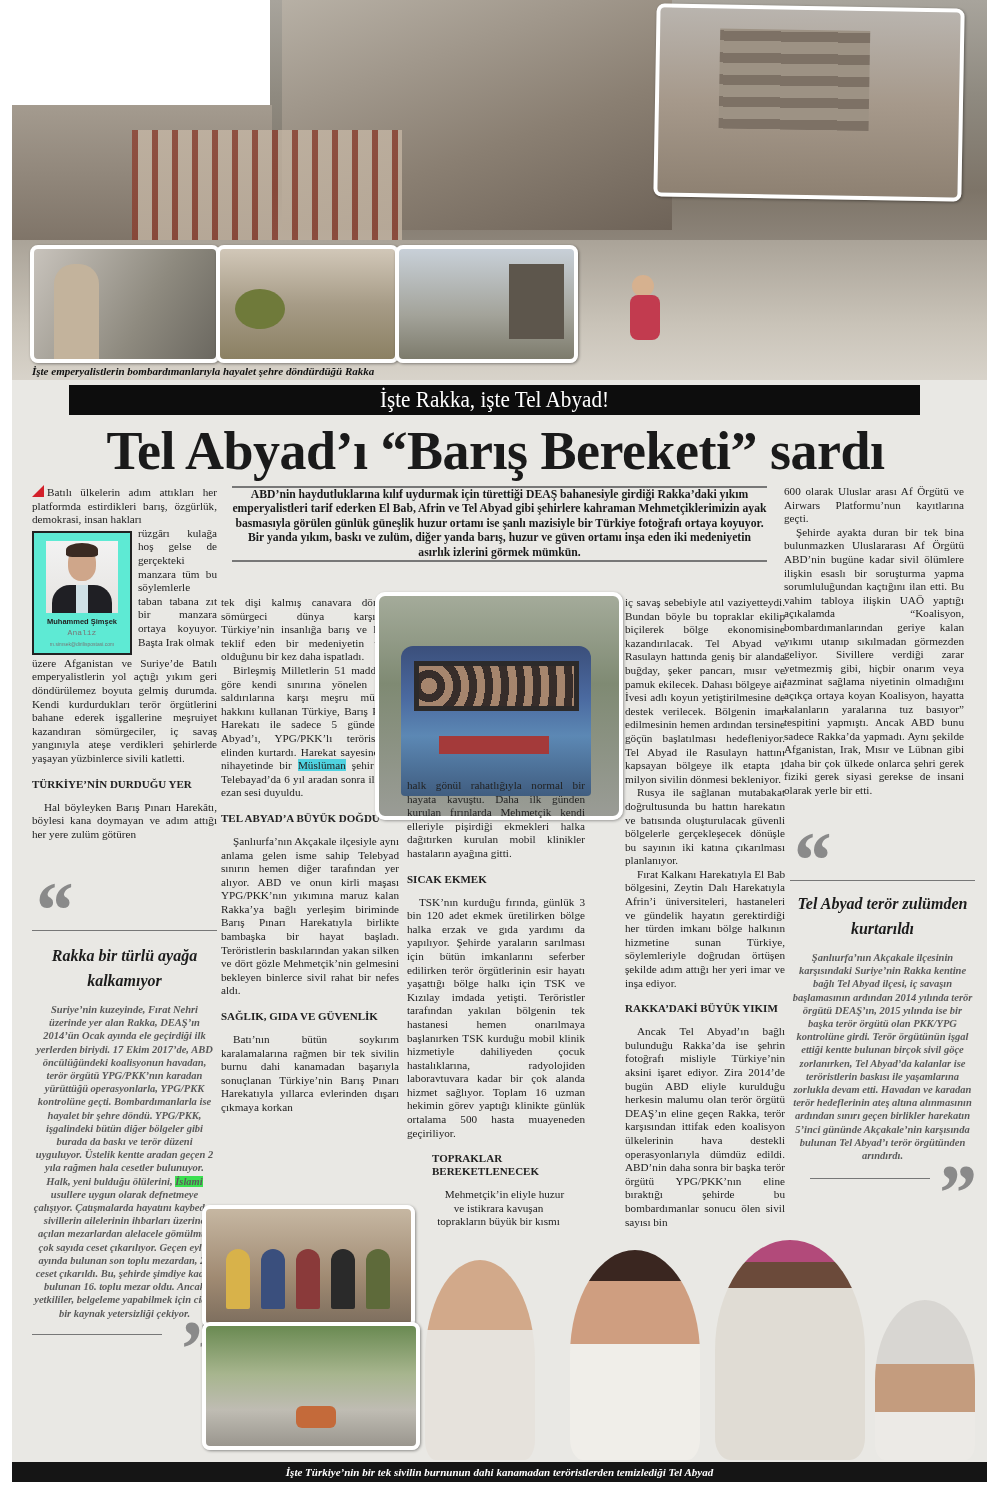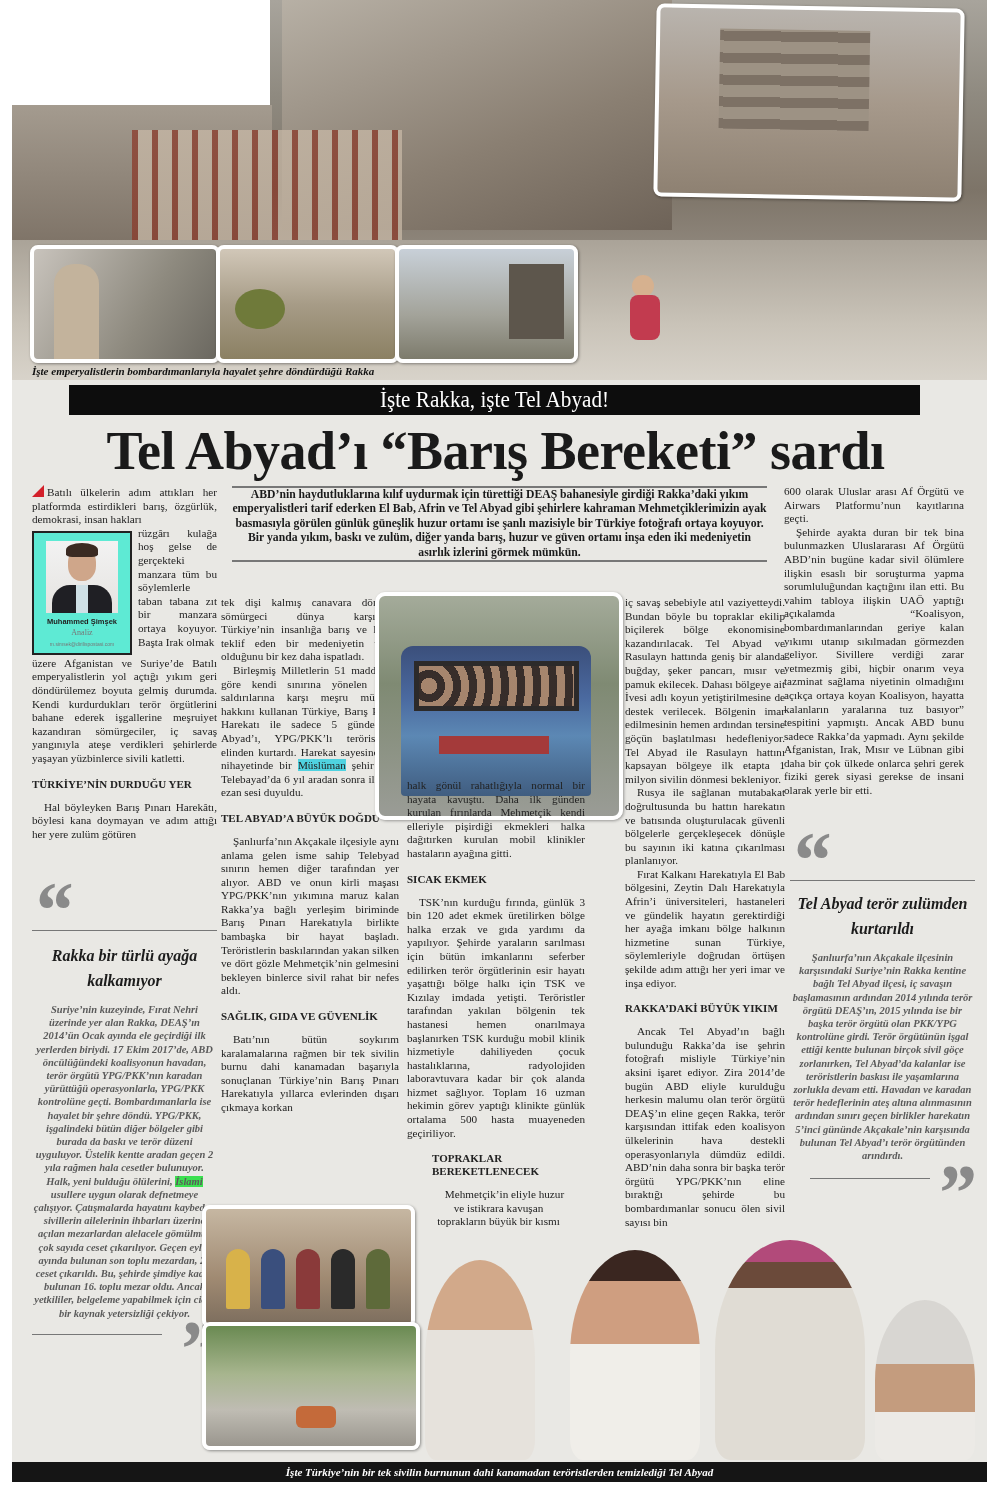--- a/index.html
+++ b/index.html
@@ -37,21 +37,21 @@
   
   .col-left { left:32px; top:485px; width:185px; }
   .red-tri { display:inline-block; width:0; height:0; border-left:12px solid transparent; border-bottom:12px solid #d3202a; vertical-align:-1px; margin-right:3px; }
   .author-box { float:left; width:96px; height:120px; border:2px solid #222; margin:4px 6px 2px 0; background:#5eead4; position:relative; }
   .author-box .avatar { position:absolute; left:12px; top:8px; width:72px; height:72px; background:linear-gradient(180deg,#f2f2f2 0%,#e5e3e0 100%); overflow:hidden; }
   .author-box .avatar .head { position:absolute; left:22px; top:6px; width:28px; height:34px; background:#cfa68a; border-radius:45%; }
   .author-box .avatar .hair { position:absolute; left:20px; top:2px; width:32px; height:14px; background:#3a2a22; border-radius:50% 50% 20% 20%; }
   .author-box .avatar .suit { position:absolute; left:6px; top:44px; width:60px; height:30px; background:#1f1f24; border-radius:18px 18px 0 0; }
   .author-box .avatar .shirt { position:absolute; left:30px; top:44px; width:12px; height:28px; background:#cfe0e6; }
   .author-box .name { position:absolute; left:0; top:82px; width:100%; text-align:center; font-family:"Liberation Sans", sans-serif; font-size:7.5px; font-weight:bold; color:#222; }
-  .author-box .role { position:absolute; left:0; top:93px; width:100%; text-align:center; font-family:Liberation Serif, serif; font-size:8px; color:#777; }
+  .author-box .role { position:absolute; left:0; top:93px; width:100%; text-align:center; font-family:Liberation Mono, monospace; font-size:8px; color:#777; }
   .author-box .email { position:absolute; left:0; top:105px; width:100%; text-align:center; font-family:"Liberation Sans", sans-serif; font-size:5px; color:#777; }
   
   .quote-mark { font-family:"Liberation Serif", serif; font-size:80px; font-weight:bold; color:#8a8a8a; line-height:60px; height:50px; font-style:italic; }
   .quote-rule { border-top:1px solid #777; }
   .pull-title { font-size:16px; font-weight:bold; text-align:center; line-height:25px; color:#1c1c1c;font-style:italic; }
   .pull-body { font-size:10.5px; line-height:13.2px; font-style:italic; text-align:center; color:#5a5a5a; font-weight:bold; }
   .pull-left { position:absolute; left:32px; top:880px; width:185px; }
   .pull-right { position:absolute; left:790px; top:830px; width:185px; }
   
   .deck { position:absolute; left:232px; top:486px; width:535px; border-top:2px solid #777; border-bottom:2px solid #777; padding:0 0; text-align:center; font-weight:bold; font-size:11.7px; line-height:14.4px; color:#1a1a1a; }
@@ -166,21 +166,21 @@
   <p class="noindent">halk gönül rahatlığıyla normal bir hayata kavuştu. Daha ilk günden kurulan fırınlarda Mehmetçik kendi elleriyle pişirdiği ekmekleri halka dağıtırken kurulan mobil klinikler hastaların ayağına gitti.</p>
   <div class="subhead">SICAK EKMEK</div>
   <p>TSK’nın kurduğu fırında, günlük 3 bin 120 adet ekmek üretilirken bölge halka erzak ve gıda yardımı da yapılıyor. Şehirde yaraların sarılması için bütün imkanlarını seferber edilirken terör örgütlerinin esir hayatı yaşattığı bölge halkı için TSK ve Kızılay imdada yetişti. Teröristler tarafından yakılan bölgenin tek hastanesi hemen onarılmaya başlanırken TSK kurduğu mobil klinik hizmetiyle dahiliyeden çocuk hastalıklarına, radyolojiden laboravtuvara kadar bir çok alanda hizmet sağlıyor. Toplam 16 uzman hekimin görev yaptığı klinikte günlük ortalama 500 hasta muayeneden geçiriliyor.</p>
   <div class="subhead" style="padding-left:25px">TOPRAKLAR BEREKETLENECEK</div>
   <p style="padding-left:25px;padding-right:20px;text-align:center">Mehmetçik’in eliyle huzur ve istikrara kavuşan toprakların büyük bir kısmı</p>
 </div>
 
 <div class="col col-4">
   <p class="noindent">iç savaş sebebiyle atıl vaziyetteydi. Bundan böyle bu topraklar ekilip biçilerek bölge ekonomisine kazandırılacak. Tel Abyad ve Rasulayn hattında geniş bir alanda buğday, şeker pancarı, mısır ve pamuk ekilecek. Dahası bölgeye ait İvesi adlı koyun yetiştirilmesine de destek verilecek. Bölgenin imar edilmesinin hemen ardından tersine göçün başlatılması hedefleniyor. Tel Abyad ile Rasulayn hattını kapsayan bölgeye ilk etapta 1 milyon sivilin dönmesi bekleniyor.</p>
   <p>Rusya ile sağlanan mutabakat doğrultusunda bu hattın harekatın ve batısında oluşturulacak güvenli bölgelerle gerçekleşecek dönüşle bu sayının iki katına çıkarılması planlanıyor.</p>
-  <p>Fırat Kalkanı Harekatıyla El Bab bölgesini, Zeytin Dalı Harekatıyla Afrin’i üniversiteleri, hastaneleri ve gündelik hayatın gerektirdiği her ayağa imkanı bölge halkının hizmetine sunan Türkiye, söylemleriyle doğrudan örtüşen şekilde adım attığı her yeri imar ve inşa ediyor.</p>
+  <p>Fırat Kalkanı Harekatıyla El Bab bölgesini, Zeytin Dalı Harekatıyla Afrin’i üniversiteleri, hastaneleri ve gündelik hayatın gerektirdiği her türden imkanı bölge halkının hizmetine sunan Türkiye, söylemleriyle doğrudan örtüşen şekilde adım attığı her yeri imar ve inşa ediyor.</p>
   <div class="subhead">RAKKA’DAKİ BÜYÜK YIKIM</div>
   <p>Ancak Tel Abyad’ın bağlı bulunduğu Rakka’da ise şehrin fotoğrafı misliyle Türkiye’nin aksini işaret ediyor. Zira 2014’de bugün ABD eliyle kurulduğu herkesin malumu olan terör örgütü DEAŞ’ın eline geçen Rakka, terör karşısından ittifak eden koalisyon ülkelerinin hava destekli operasyonlarıyla dümdüz edildi. ABD’nin daha sonra bir başka terör örgütü YPG/PKK’nın eline bıraktığı şehirde bu bombardımanlar sonucu ölen sivil sayısı bin</p>
 </div>
 
 <div class="col col-5">
   <p class="noindent">600 olarak Uluslar arası Af Örgütü ve Airwars Platformu’nun kayıtlarına geçti.</p>
   <p>Şehirde ayakta duran bir tek bina bulunmazken Uluslararası Af Örgütü ABD’nin bugüne kadar sivil ölümlere ilişkin esaslı bir soruşturma yapma sorumluluğundan kaçtığını ilan etti. Bu vahim tabloya ilişkin UAÖ yaptığı açıkalamda “Koalisyon, bombardımanlarından geriye kalan yıkımı utanıp sıkılmadan görmezden geliyor. Sivillere verdiği zarar yetmezmiş gibi, hiçbir onarım veya tazminat sağlama niyetinin olmadığını açıkça ortaya koyan Koalisyon, hayatta kalanların yaralarına tuz basıyor” tespitini yapmıştı. Ancak ABD bunu sadece Rakka’da yapmadı. Aynı şekilde Afganistan, Irak, Mısır ve Lübnan gibi daha bir çok ülkede onlarca şehri gerek fiziki gerek siyasi gerekse de insani olarak yerle bir etti.</p>
 </div>
 
 <div class="pull-right">

